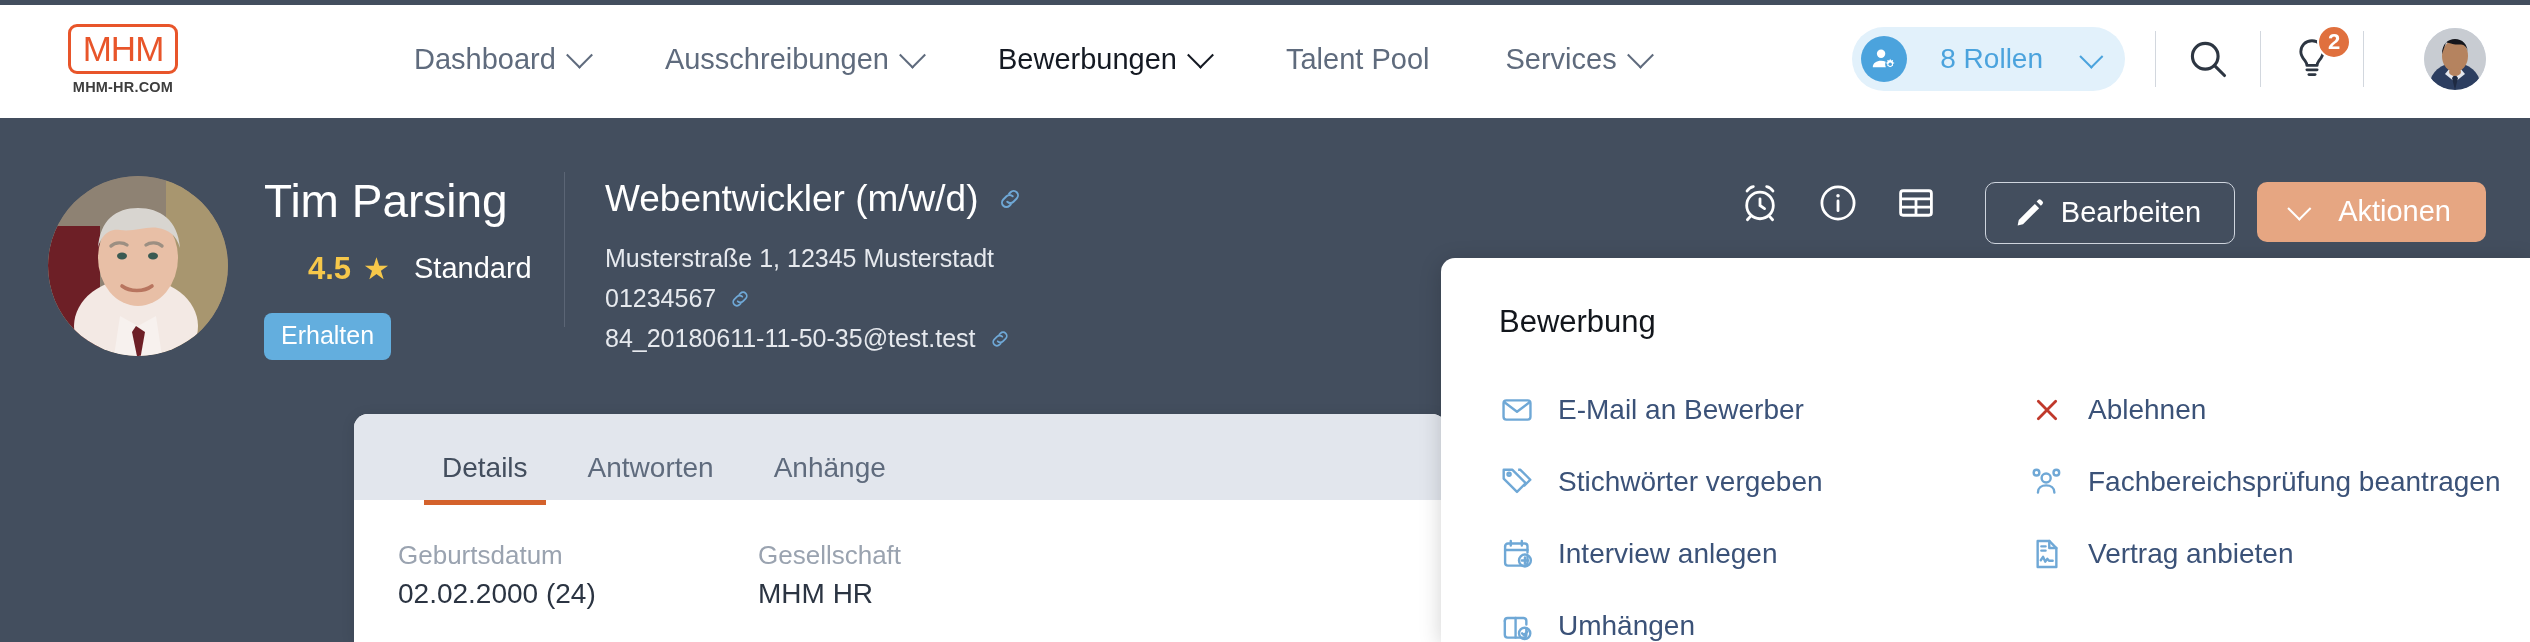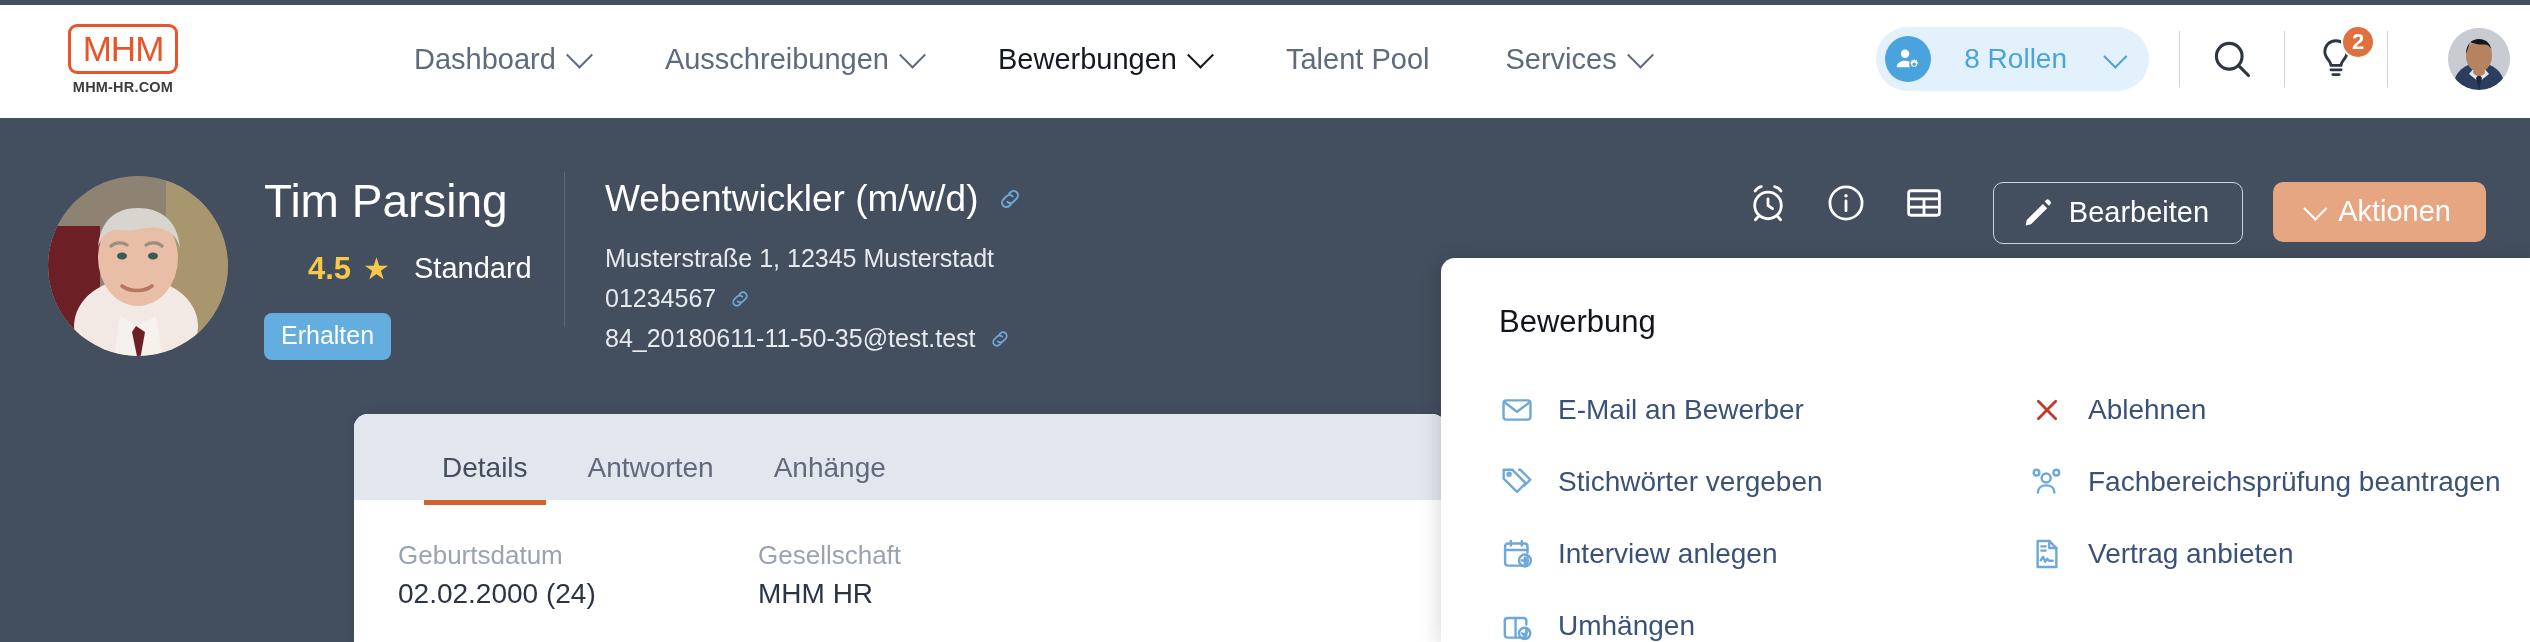--- a/index.html
+++ b/index.html
@@ -11,21 +11,21 @@
   }
   #app { position: relative; width: 2530px; height: 642px; overflow: hidden; }
 
   
   .navbar {
     position: relative;
     height: 118px;
     background: #ffffff;
     display: flex;
     align-items: center;
-    padding: 0 20px 0 48px;
+    padding: 0 44px 0 48px;
   }
   .navbar::before {
     content: "";
     position: absolute; left: 0; top: 0; right: 0; height: 5px;
     background: #434e5e;
   }
   .logo-block {
     display: flex; flex-direction: column; align-items: center;
     width: 150px; flex: 0 0 150px;
   }
@@ -170,25 +170,25 @@
   }
   .act-ico { margin-right: 36px; cursor: pointer; }
   .btn-edit {
     display: flex; align-items: center; gap: 16px;
     border: 1.6px solid #cfd5de; border-radius: 10px;
     color: #ffffff; font-size: 29px;
     padding: 13px 33px 14px 29px;
     margin-left: 12px; cursor: pointer; white-space: nowrap;
   }
   .btn-actions {
-    display: flex; align-items: center; gap: 17px;
+    display: flex; align-items: center; gap: 33px;
     background: #e6a682; border-radius: 10px;
     color: #ffffff; font-size: 29px;
     padding: 13px 35px 14px 31px;
-    margin-left: 30px; cursor: pointer; white-space: nowrap;
+    margin-left: 22px; cursor: pointer; white-space: nowrap;
   }
   .btn-actions .dchev {
     width: 17px; height: 17px;
     border-right: 2.8px solid #fff; border-bottom: 2.8px solid #fff;
     transform: rotate(45deg) translateY(-4px);
   }
 
   
   .content-card {
     position: absolute;

